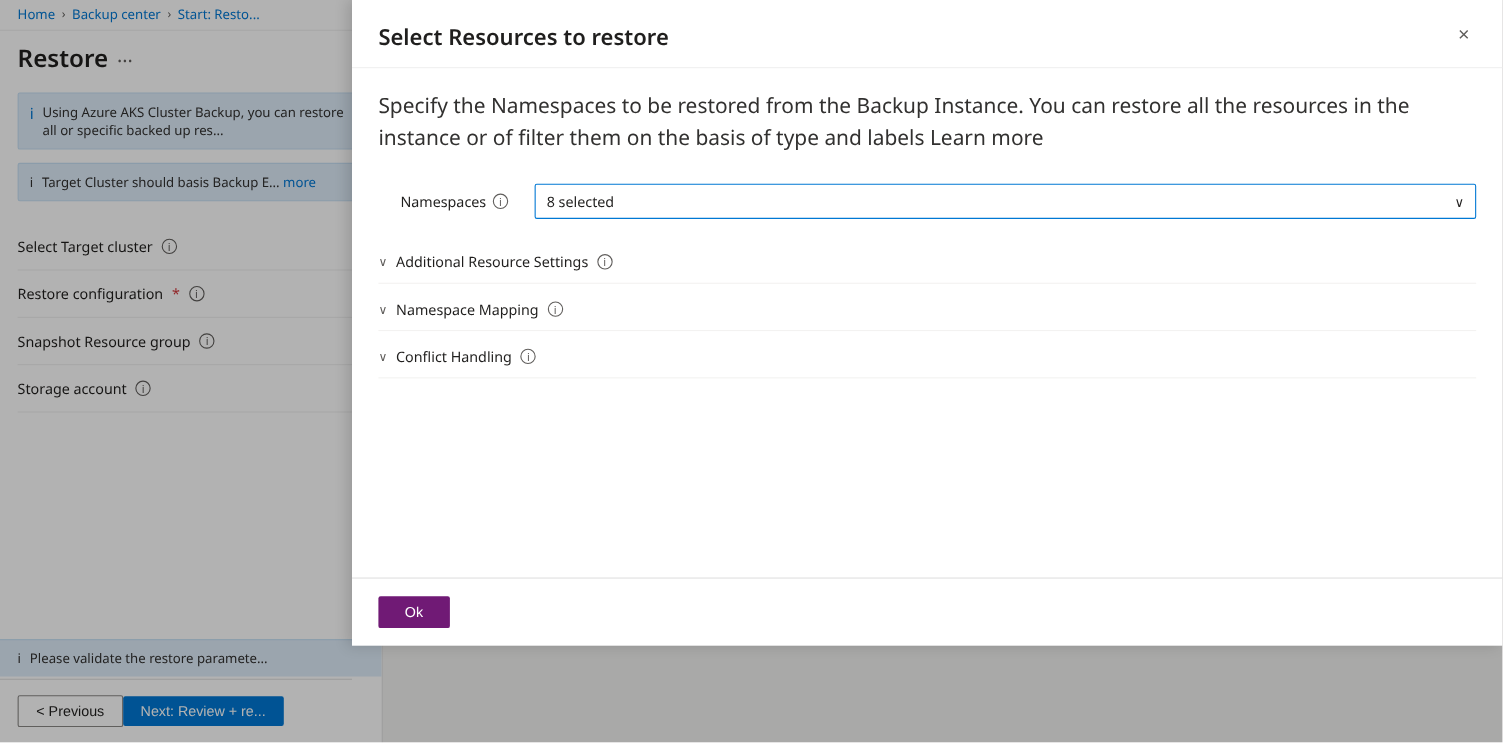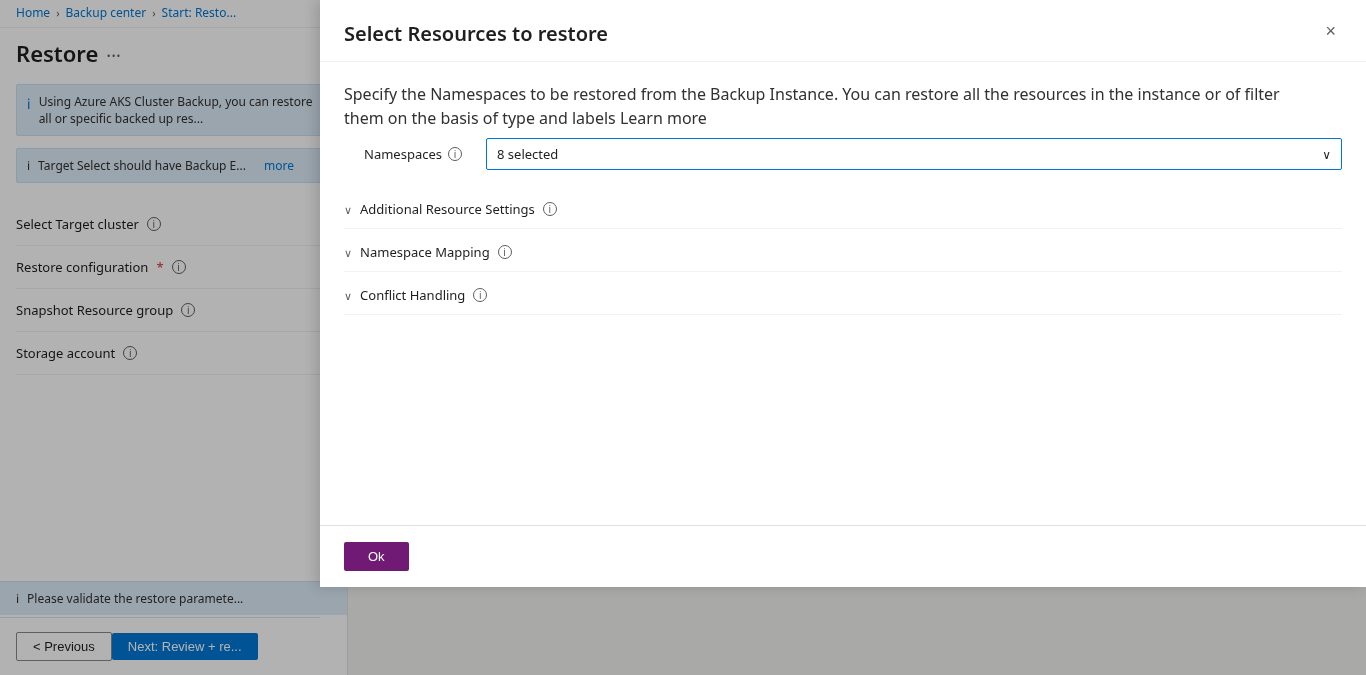--- a/index.html
+++ b/index.html
@@ -97,21 +97,20 @@
       padding: 8px 10px;
       display: flex;
       gap: 8px;
       font-size: 12px;
       color: #323130;
     }
 
     .target-banner a {
       color: #0078d4;
       text-decoration: none;
-      margin-left: 15px;
     }
 
     .form-section {
       padding: 0 16px;
     }
 
     .form-row {
       display: flex;
       align-items: center;
       gap: 8px;
@@ -238,24 +237,24 @@
       line-height: 1;
     }
 
     .modal-body {
       flex: 1;
       padding: 20px 24px;
       overflow-y: auto;
     }
 
     .description-text {
-      font-size: 16px;
+      font-size: 19px;
       color: #323130;
       line-height: 1.5;
-      margin-bottom: 8px;
+      margin-bottom: 28px;
       max-width: 950px;
     }
 
     .field-row {
       display: flex;
       align-items: center;
       gap: 12px;
       margin-bottom: 20px;
     }
 
@@ -353,21 +352,21 @@
   </div>
 
   <div class="info-banner">
     <span class="info-icon">ℹ</span>
     <span class="info-banner-text">Using Azure AKS Cluster Backup, you can restore all or specific backed up res...</span>
   </div>
 
   <div class="target-banner">
     <span class="info-icon">ℹ</span>
     <span>
-      <span>Target Select should have Backup E...</span>
+      <span>Target Cluster should basis Backup E...</span>
       <a href="#">more</a>
     </span>
   </div>
 
   <div class="form-section">
     <div class="form-row">
       <span>Select Target cluster</span>
       <span class="info-circle">i</span>
     </div>
     <div class="form-row">

